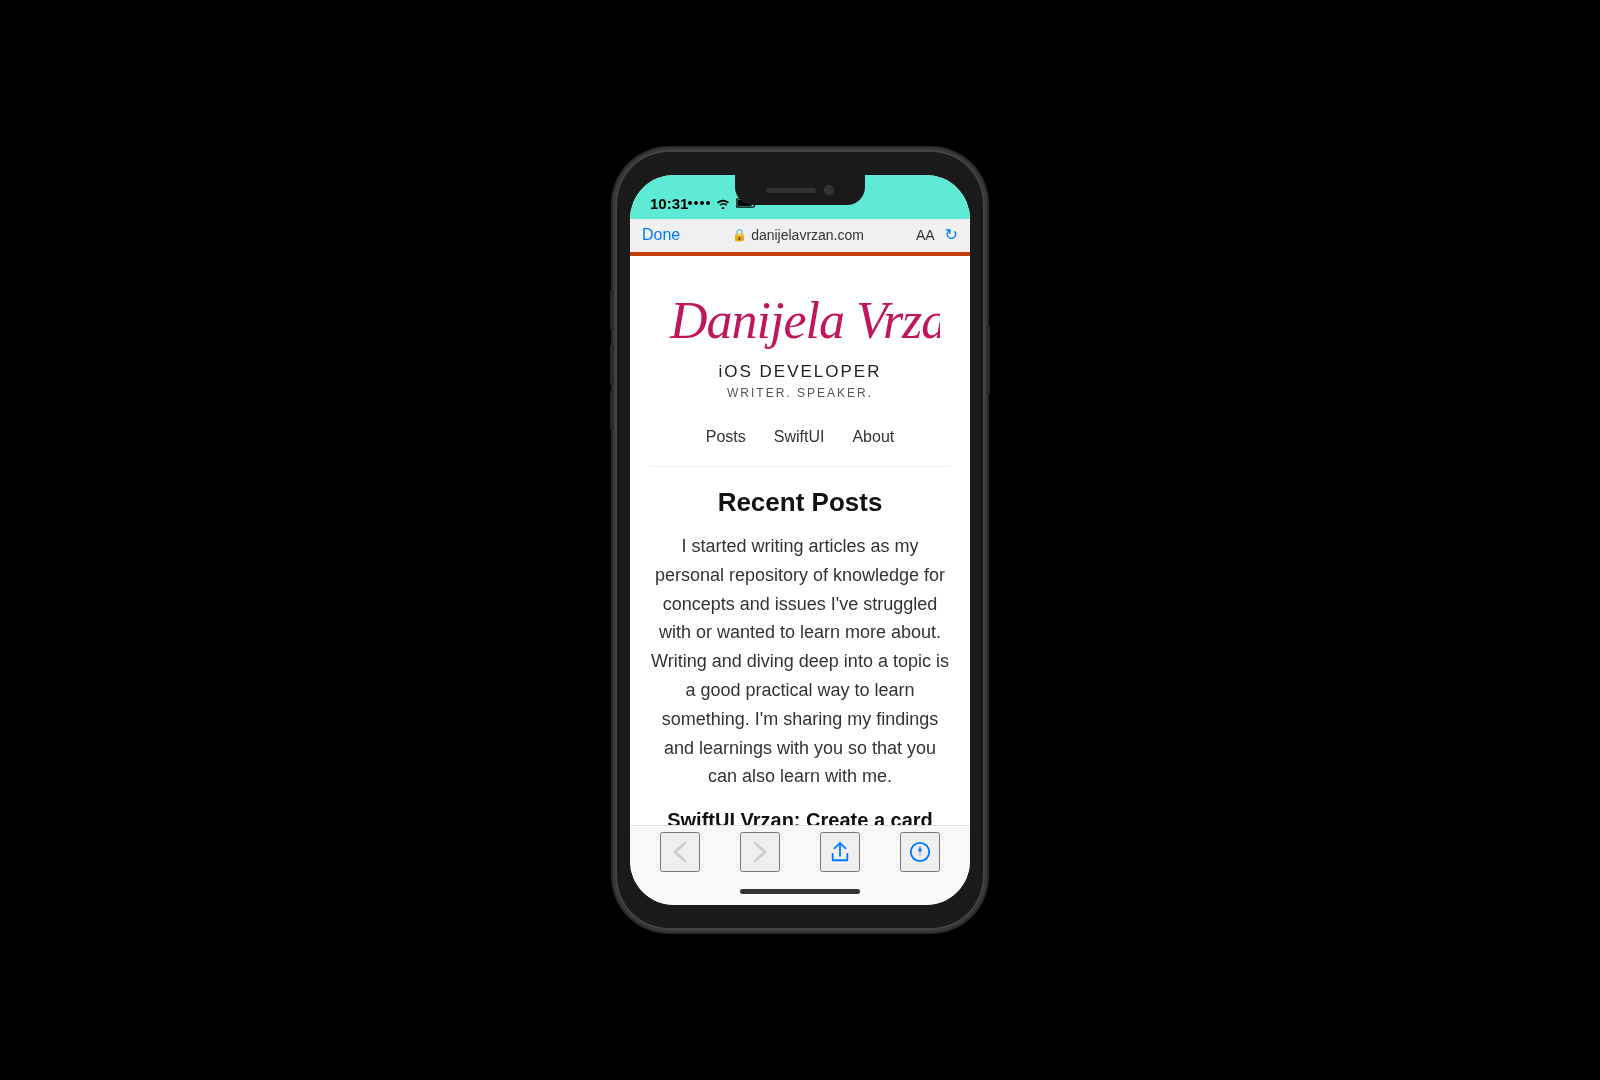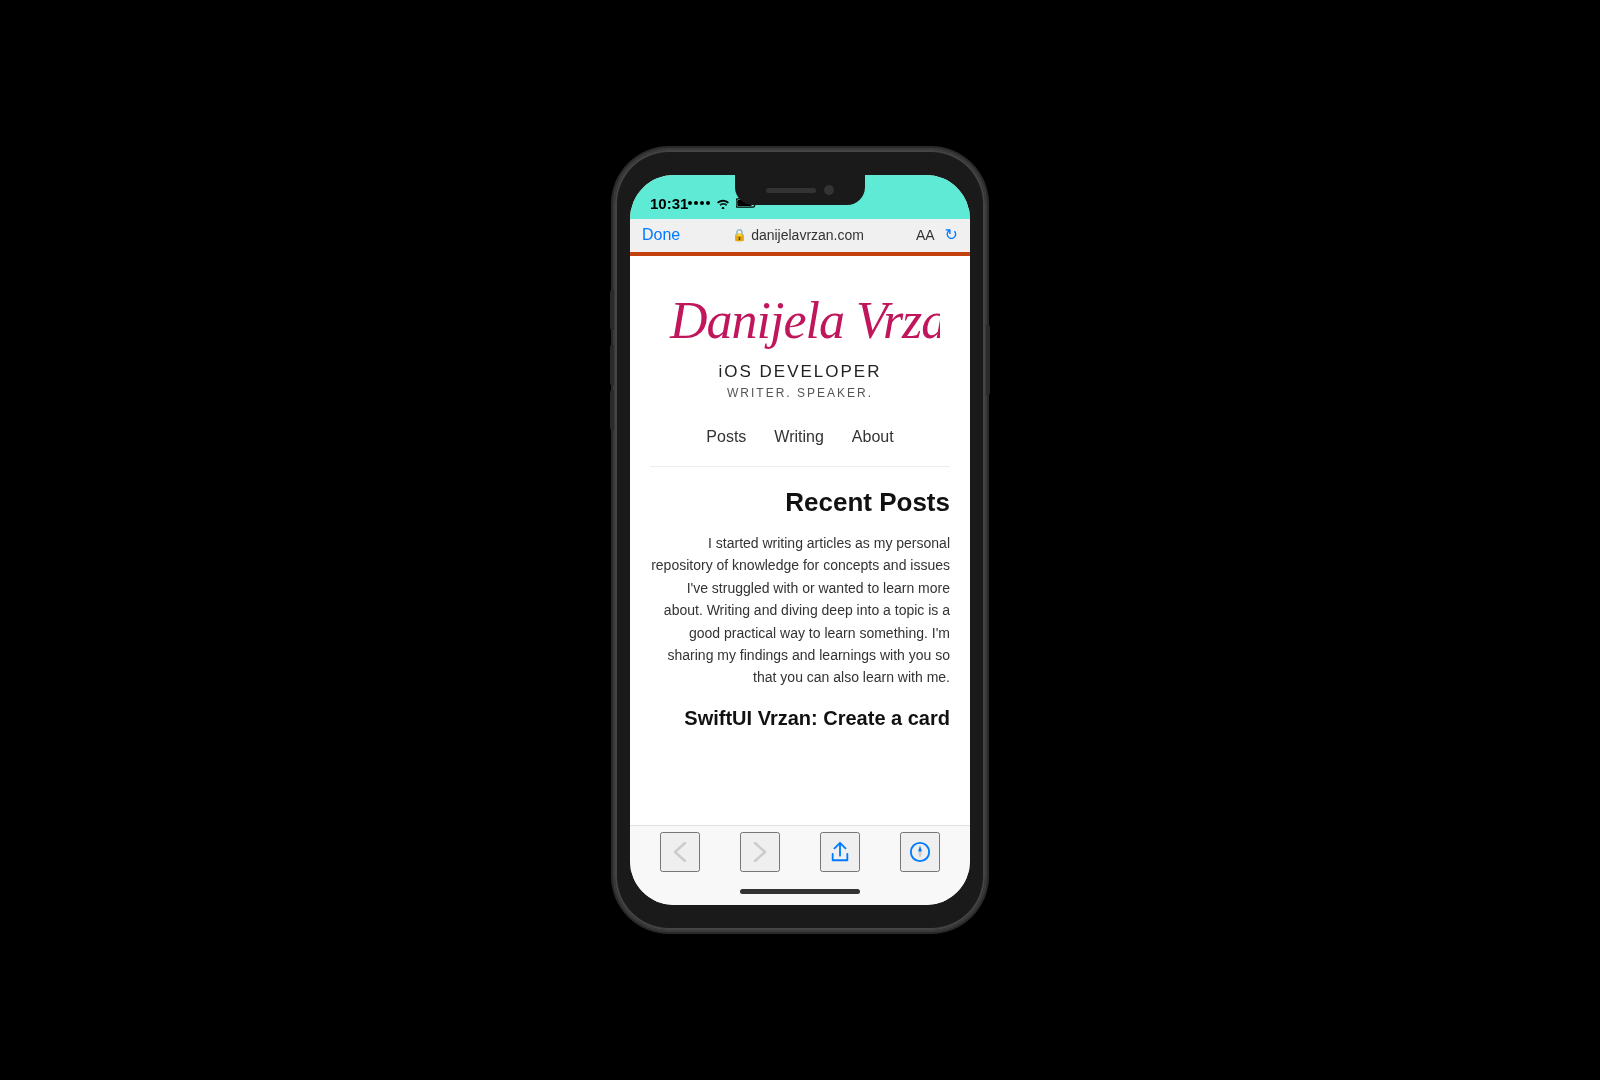--- a/index.html
+++ b/index.html
@@ -216,32 +216,32 @@
     }
 
     .nav-link {
       font-size: 16px;
       color: #333;
       text-decoration: none;
     }
 
     .posts-section {
       padding: 0 20px 20px;
-      text-align: right;
+      text-align: center;
     }
 
     .posts-title {
       font-size: 26px;
       font-weight: 700;
       color: #111;
       margin-bottom: 14px;
     }
 
     .posts-description {
-      font-size: 14px;
+      font-size: 18px;
       color: #333;
       line-height: 1.6;
       margin-bottom: 16px;
     }
 
     .subscribe-row {
       display: flex;
       align-items: center;
       gap: 8px;
       margin-bottom: 24px;
@@ -389,21 +389,21 @@
 
             <text x="10" y="62" font-family="'Palatino Linotype', Palatino, Georgia, serif" font-style="italic" font-size="52" fill="#c0175c" letter-spacing="-1">Danijela Vrzan</text>
           </svg>
         </div>
 
         <div class="site-subtitle">iOS DEVELOPER</div>
         <div class="site-tagline">WRITER. SPEAKER.</div>
 
         <nav class="nav-links">
           <a class="nav-link">Posts</a>
-          <a class="nav-link">Writing</a>
+          <a class="nav-link">SwiftUI</a>
           <a class="nav-link">About</a>
         </nav>
       </div>
 
       <div class="posts-section">
         <h2 class="posts-title">Recent Posts</h2>
         <p class="posts-description">I started writing articles as my personal repository of knowledge for concepts and issues I've struggled with or wanted to learn more about. Writing and diving deep into a topic is a good practical way to learn something. I'm sharing my findings and learnings with you so that you can also learn with me.</p>
 
 
         <div class="article-title">SwiftUI Vrzan: Create a card</div>

